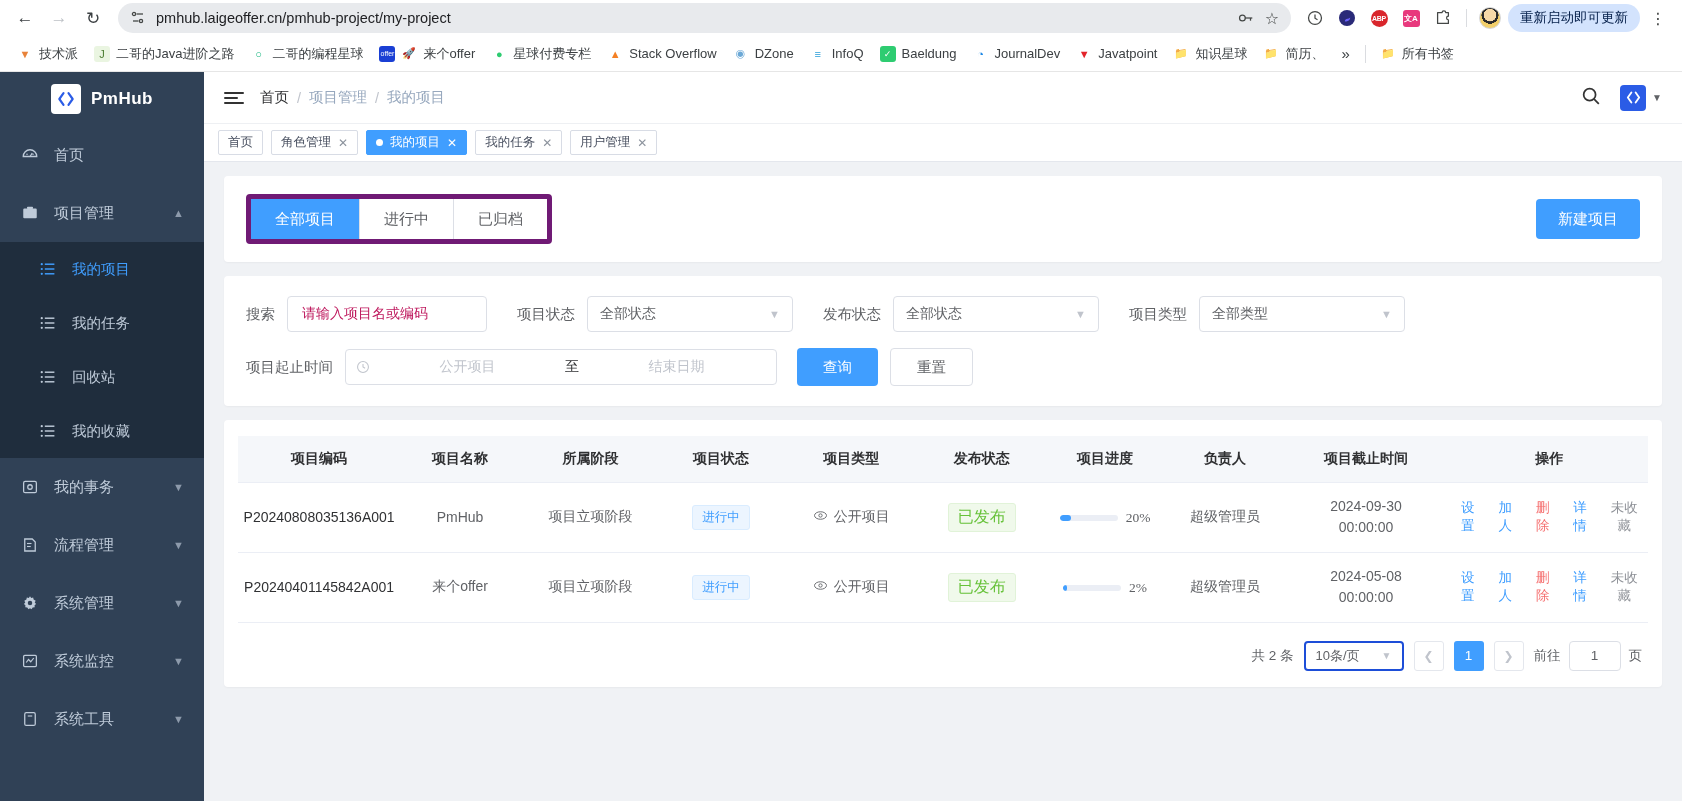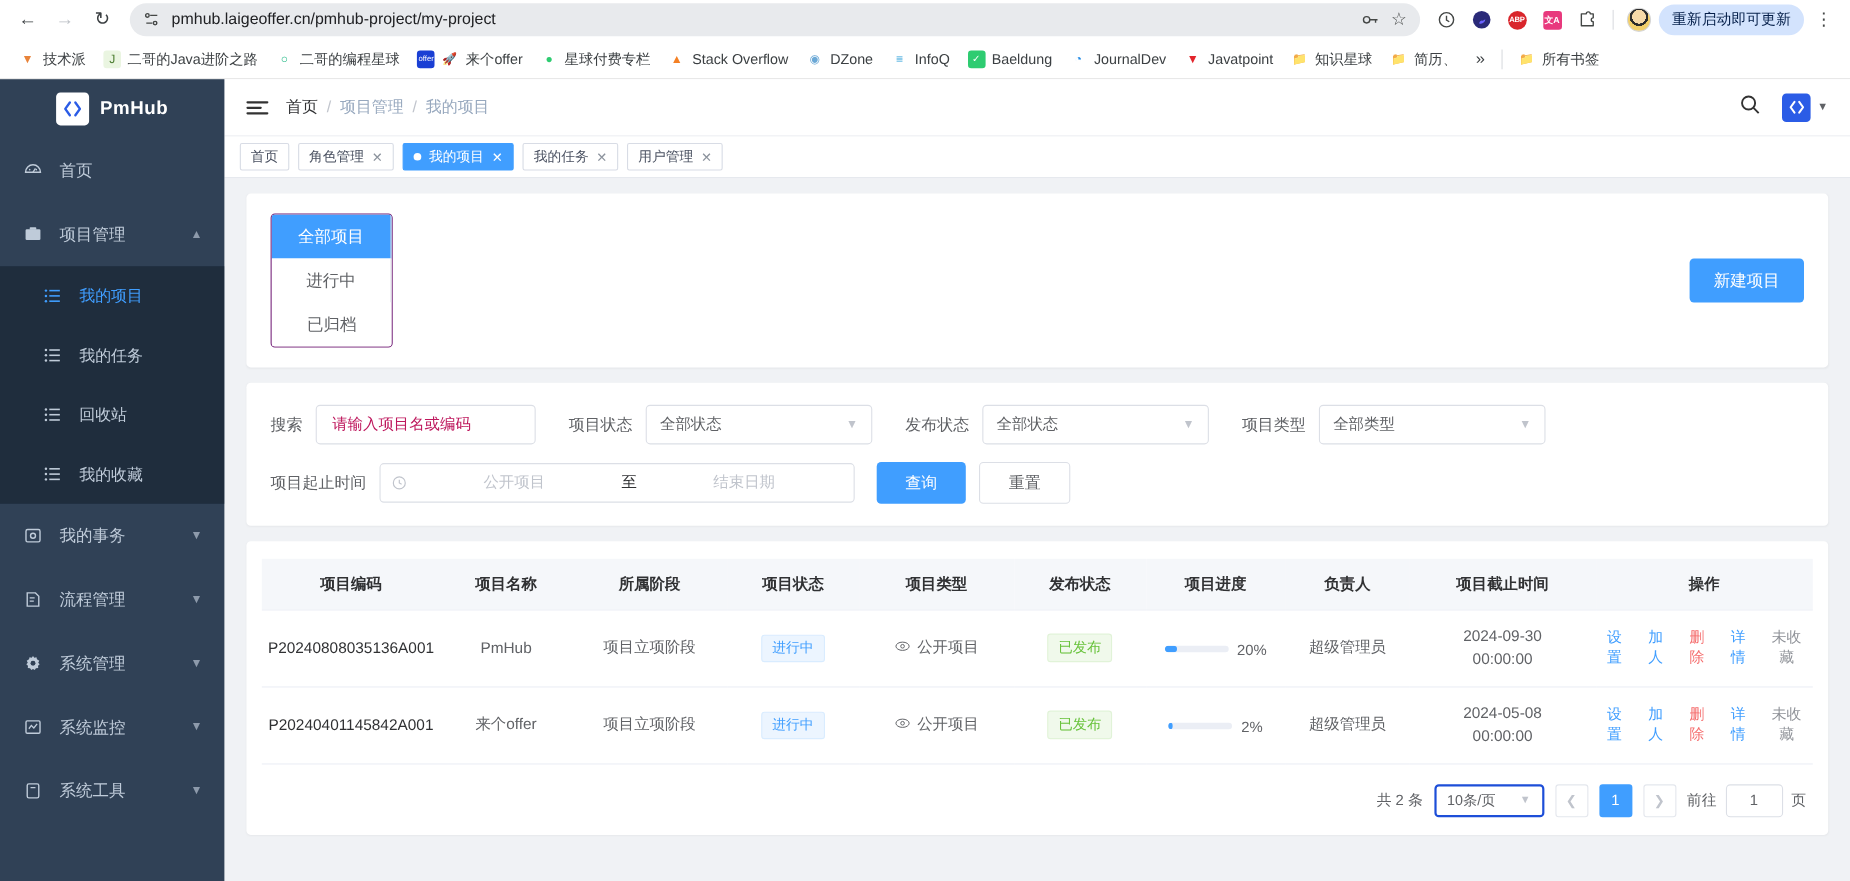--- a/index.html
+++ b/index.html
@@ -118,21 +118,21 @@
   .tag .x { color:#8c939d; font-size: 12px; line-height:1; }
   .tag.active { background:#409eff; border-color:#409eff; color:#fff; }
   .tag.active .x { color:#fff; }
   .tag .dot { width:7px;height:7px;border-radius:50%;background:#fff; display:inline-block;}
 
   .content { flex: 1 1 auto; padding: 14px 20px 0 20px; overflow: hidden;}
   .card { background:#fff; border-radius:4px; box-shadow: 0 1px 2px rgba(0,0,0,.04); }
 
   
   .card-top { padding: 18px 22px; display:flex; align-items:center; margin-bottom: 14px;}
-  .seg { display:flex; border-radius:4px; overflow:hidden; border:1px solid #701a75;flex-direction:column;}
+  .seg { display:flex; border-radius:4px; overflow:hidden; border:5px solid #701a75;}
   .seg button {
     height: 40px; padding: 0 24px; border:0; border-right:1px solid #dcdfe6; background:#fff;
     font-size: 15px; color:#606266; cursor:pointer; font-family: inherit;
   }
   .seg button:last-child { border-right:0; }
   .seg button.on { background:#409eff; color:#fff; }
   .btn-primary {
     margin-left:auto; height:40px; padding:0 22px; background:#409eff; color:#fff;
     border:0; border-radius:4px; font-size:15px; cursor:pointer; font-family: inherit;
   }
@@ -172,26 +172,26 @@
     background:#f5f7fa; color:#303133; font-size:14px; font-weight:600;
     height: 46px; text-align:center; border-bottom:1px solid #ebeef5;
   }
   tbody td {
     height: 70px; text-align:center; font-size:14px; color:#606266;
     border-bottom:1px solid #ebeef5; padding: 6px 4px; word-break: break-all;
   }
   .badge-blue { display:inline-block; background:#ecf5ff; color:#409eff; border:1px solid #d9ecff;
     border-radius:3px; padding:3px 9px; font-size:12.5px; }
   .badge-green { display:inline-block; background:#f0f9eb; color:#67c23a; border:1px solid #e1f3d8;
-    border-radius:3px; padding:3px 9px; font-size:13px; }
+    border-radius:3px; padding:3px 9px; font-size:16px; }
   .pub { display:inline-flex; align-items:center; gap:6px; color:#606266; }
   .prog { display:inline-flex; align-items:center; gap:8px; }
   .prog .bar { width:58px; height:6px; background:#ebeef5; border-radius:3px; overflow:hidden; position:relative;}
   .prog .bar i { position:absolute; left:0; top:0; height:100%; background:#409eff; border-radius:3px; display:block;}
-  .prog .pct { font-size:13.5px; color:#606266; }
+  .prog .pct { font-size:13.5px; color:#606266;font-family:Liberation Serif, serif; }
   .ops { display:flex; align-items:center; justify-content:center; gap:11px; font-size:13.5px; }
   .ops a { color:#409eff; text-decoration:none; cursor:pointer;}
   .ops a.danger { color:#f56c6c; }
   .ops a.muted { color:#909399; }
   .dt { line-height:1.5; }
 
   
   .pager { display:flex; align-items:center; justify-content:flex-end; gap:10px; padding: 18px 6px 16px 6px; }
   .pager .total { font-size:13.5px; color:#606266; }
   .pg-select { height:30px; width:100px; border:2px solid #1d4ed8; border-radius:4px;

